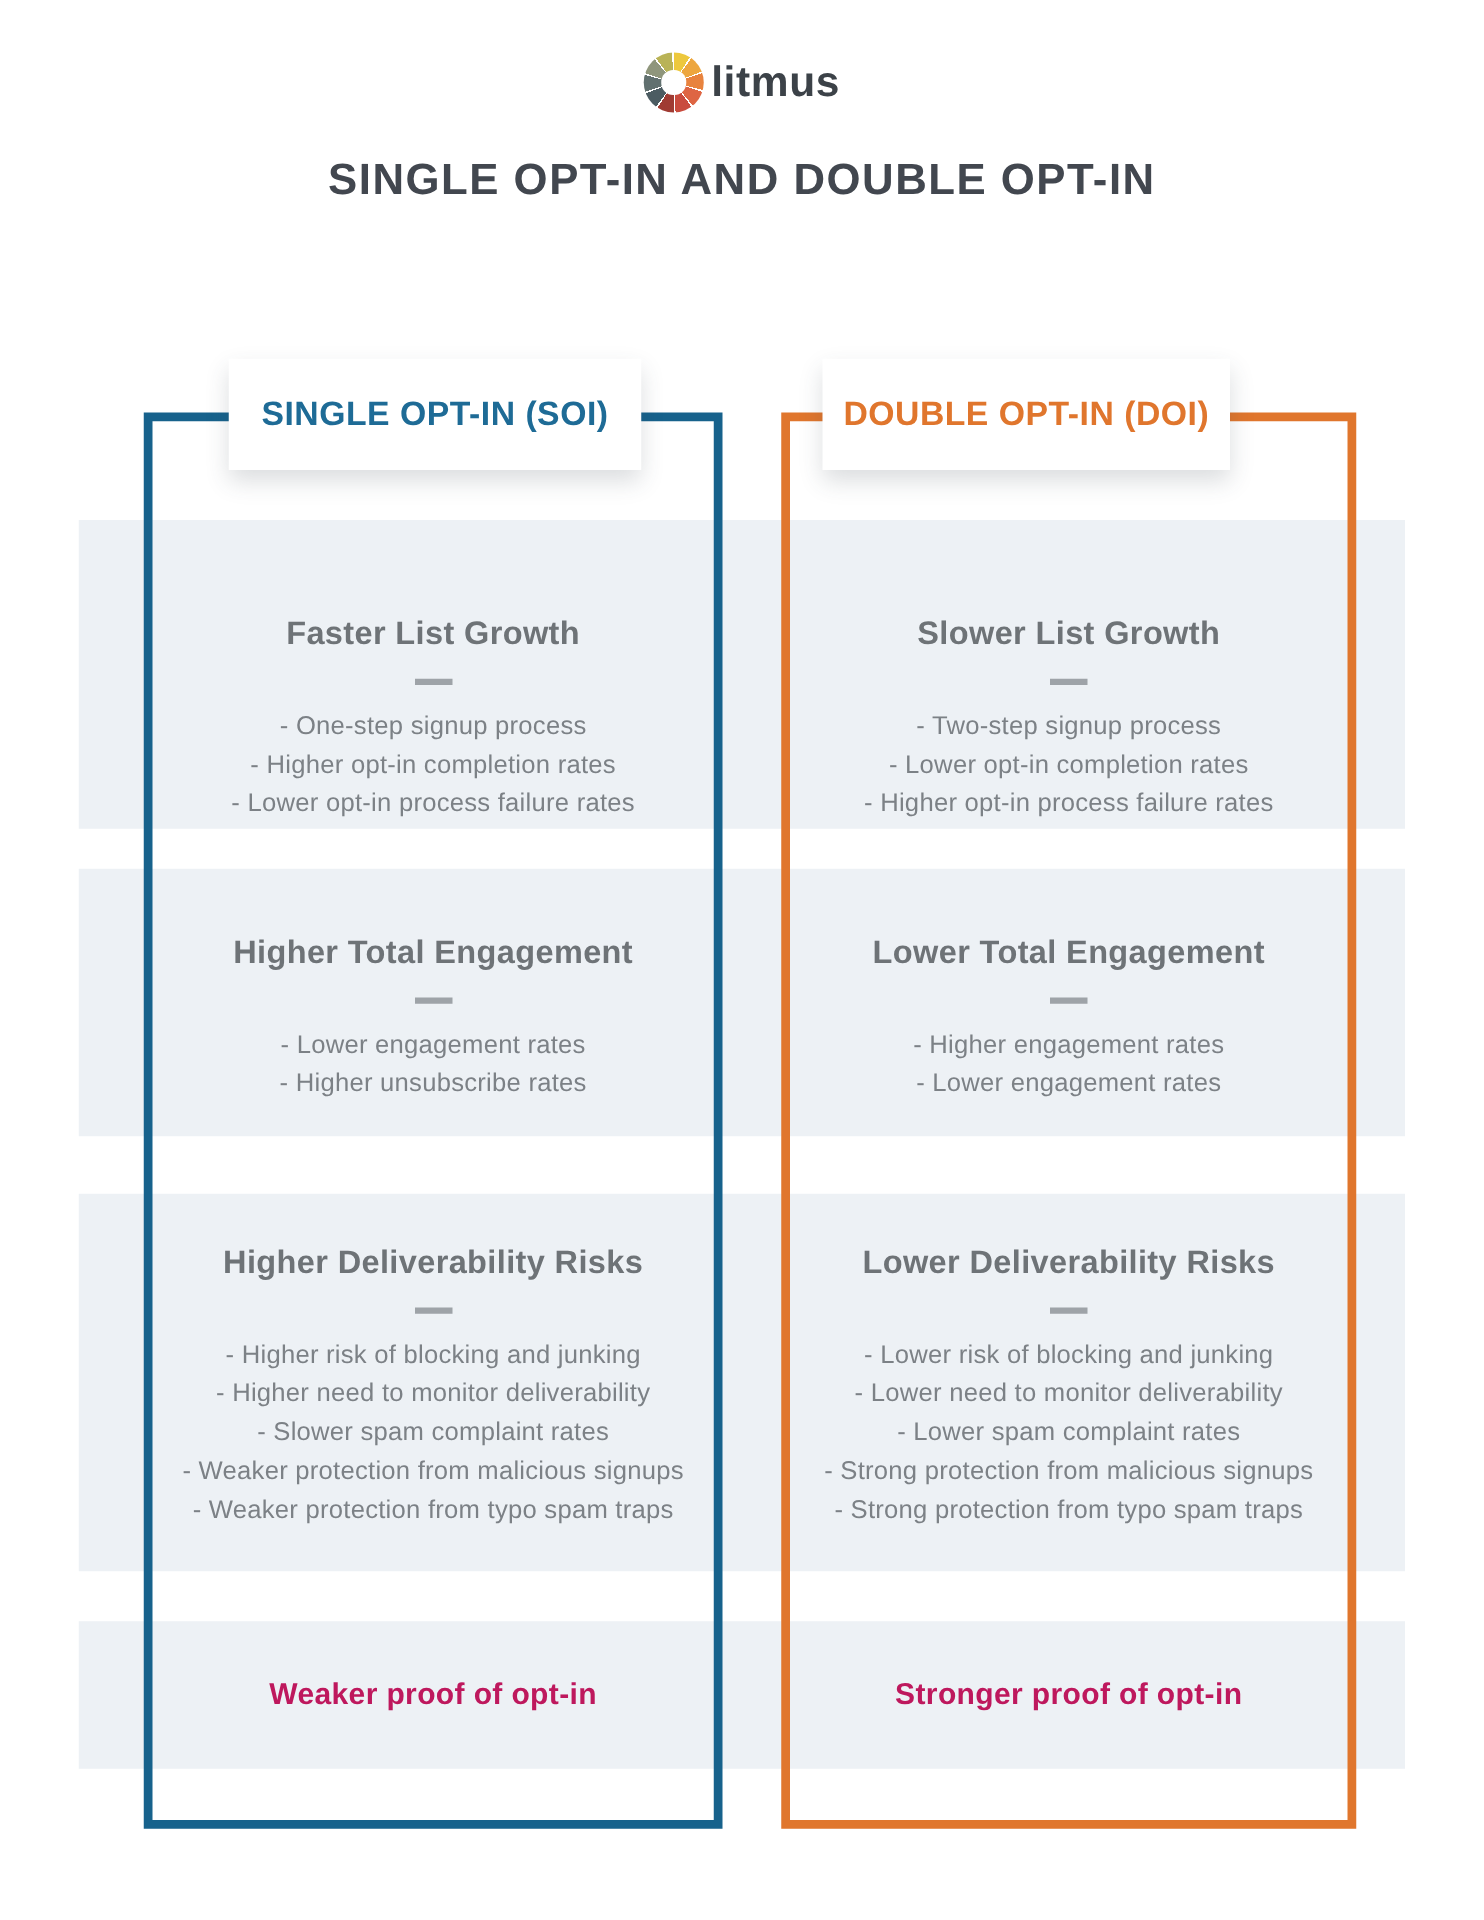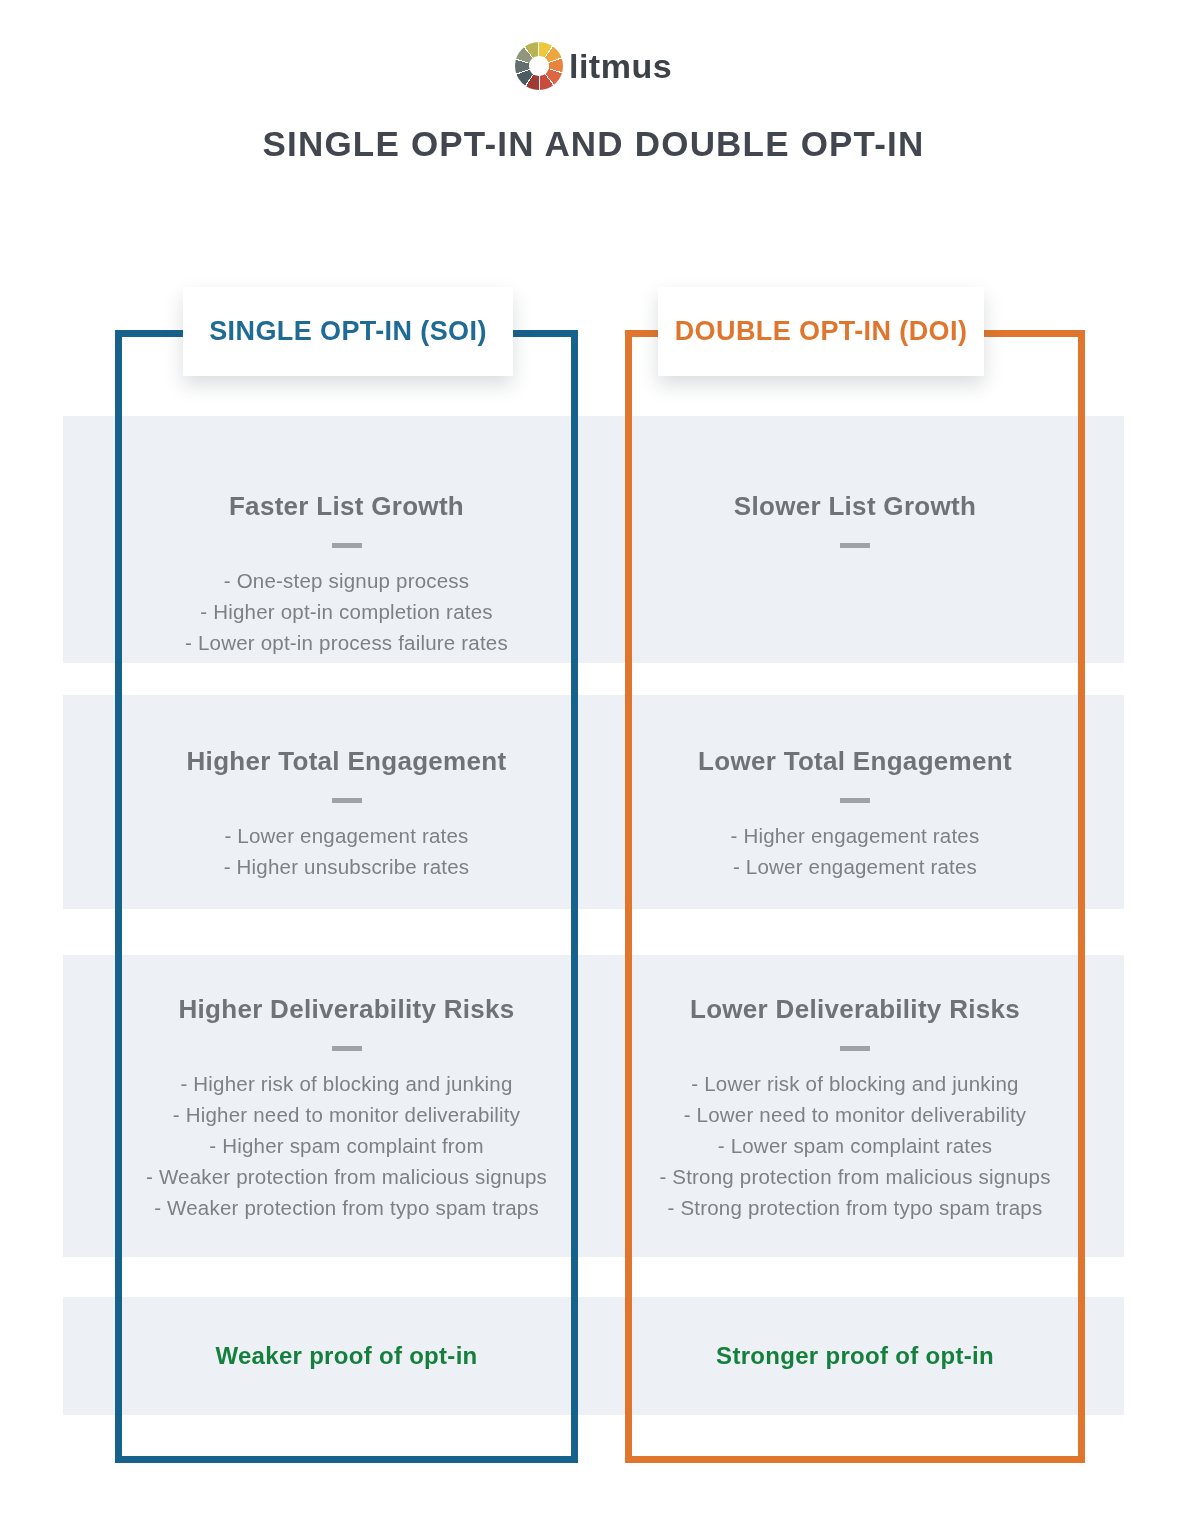--- a/index.html
+++ b/index.html
@@ -131,21 +131,21 @@
     margin: 0; padding: 0;
     font-size: 20.5px;
     color: #7C8186;
     line-height: 31px;
     letter-spacing: 0.2px;
   }
   .proof-title {
     margin: 0;
     font-size: 24px;
     font-weight: bold;
-    color: #15803d;
+    color: #be185d;
     letter-spacing: 0.3px;
   }
   .top-453 { top: 453px; margin-top: 37px; }
   .top-745 { top: 745px; }
   .top-993 { top: 993px; }
   .top-1342 { top: 1342px; }
 </style>
 </head>
 <body>
 
@@ -178,20 +178,25 @@
   <div class="dash"></div>
   <ul class="items">
     <li>- One-step signup process</li>
     <li>- Higher opt-in completion rates</li>
     <li>- Lower opt-in process failure rates</li>
   </ul>
 </div>
 <div class="cell doi top-453">
   <h2 class="cell-title">Slower List Growth</h2>
   <div class="dash"></div>
+  <ul class="items">
+    <li>- Two-step signup process</li>
+    <li>- Lower opt-in completion rates</li>
+    <li>- Higher opt-in process failure rates</li>
+  </ul>
 </div>
 
 <div class="cell soi top-745">
   <h2 class="cell-title">Higher Total Engagement</h2>
   <div class="dash"></div>
   <ul class="items">
     <li>- Lower engagement rates</li>
     <li>- Higher unsubscribe rates</li>
   </ul>
 </div>
@@ -203,21 +208,21 @@
     <li>- Lower engagement rates</li>
   </ul>
 </div>
 
 <div class="cell soi top-993">
   <h2 class="cell-title">Higher Deliverability Risks</h2>
   <div class="dash"></div>
   <ul class="items">
     <li>- Higher risk of blocking and junking</li>
     <li>- Higher need to monitor deliverability</li>
-    <li>- Higher spam complaint from</li>
+    <li>- Slower spam complaint rates</li>
     <li>- Weaker protection from malicious signups</li>
     <li>- Weaker protection from typo spam traps</li>
   </ul>
 </div>
 <div class="cell doi top-993">
   <h2 class="cell-title">Lower Deliverability Risks</h2>
   <div class="dash"></div>
   <ul class="items">
     <li>- Lower risk of blocking and junking</li>
     <li>- Lower need to monitor deliverability</li>

